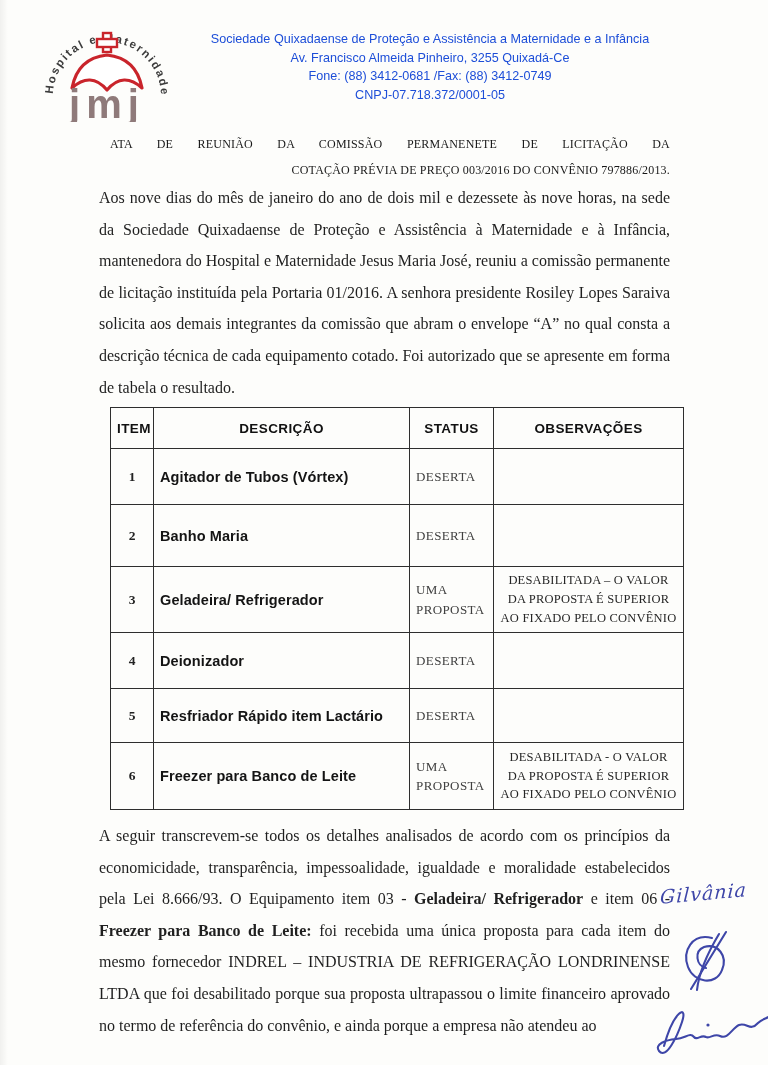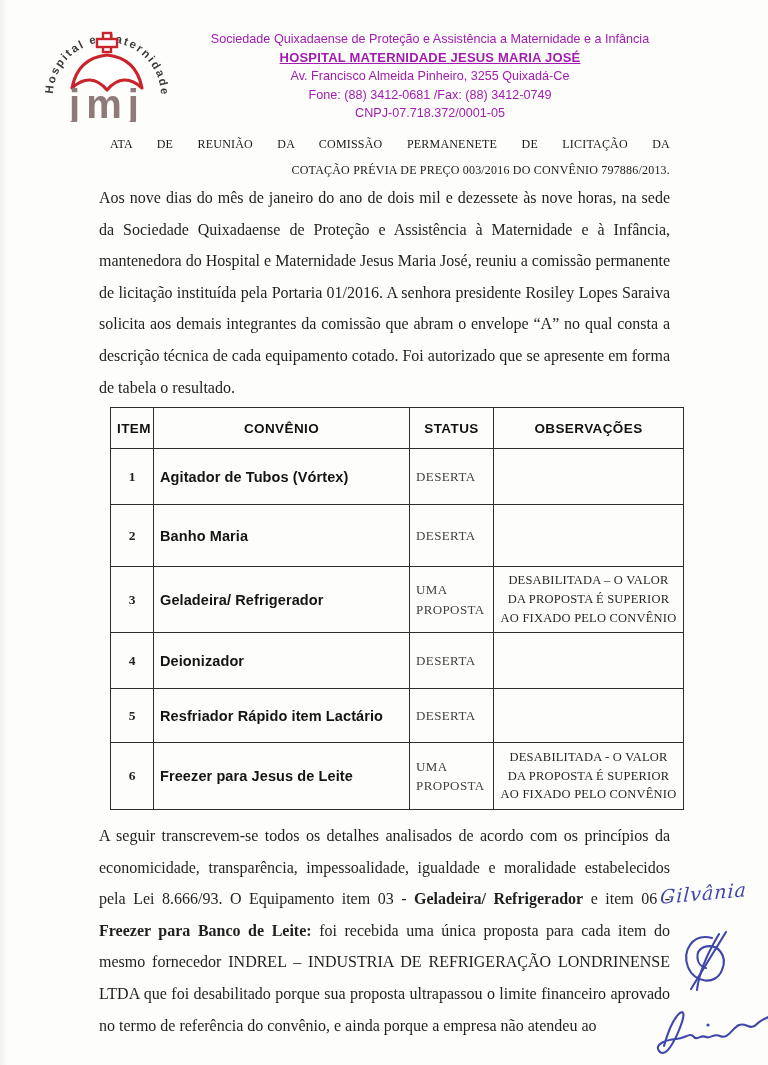--- a/index.html
+++ b/index.html
@@ -17,21 +17,21 @@
     background:linear-gradient(90deg, rgba(0,0,0,0.05), rgba(0,0,0,0));
     pointer-events:none;
   }
 
   
   .logo{position:absolute;left:42px;top:12px;width:130px;height:110px;}
   .lh-text{
     position:absolute;left:160px;top:30px;width:540px;
     text-align:center;
     font-family:"Liberation Sans", sans-serif;
-    font-size:12.6px;line-height:18.6px;color:#a21caf;
+    font-size:12.6px;line-height:18.6px;color:#1d4ed8;
   }
   .lh-text .hosp{
     font-weight:bold;font-size:13px;
     text-decoration:underline;
     letter-spacing:0.2px;
   }
 
   
   .doc-title{
     position:absolute;left:98px;top:131px;width:572px;
@@ -116,21 +116,20 @@
     <g>
       <rect x="61" y="21" width="8" height="19" fill="#ffffff" stroke="#c9242b" stroke-width="2.4"></rect>
       <rect x="55" y="27" width="20" height="8" fill="#ffffff" stroke="#c9242b" stroke-width="2.4"></rect>
       <path d="M 30,76 C 34,55 46,45 65,43 C 84,45 96,55 100,76 C 88,65 76,65 65,78 C 54,65 42,65 30,76 Z" fill="#ffffff" stroke="#c9242b" stroke-width="3.2" stroke-linejoin="round"></path>
     </g>
     <text x="65" y="106" text-anchor="middle" font-family="Liberation Sans, sans-serif" font-size="40" font-weight="bold" fill="#8f7a7a" letter-spacing="6">jmj</text>
   </svg>
 
   <div class="lh-text">
     <div>Sociedade Quixadaense de Proteção e Assistência a Maternidade e a Infância</div>
-    <div class="hosp">HOSPITAL MATERNIDADE JESUS MARIA JOSÉ</div>
     <div>Av. Francisco Almeida Pinheiro, 3255  Quixadá-Ce</div>
     <div>Fone: (88) 3412-0681 /Fax: (88) 3412-0749</div>
     <div>CNPJ-07.718.372/0001-05</div>
   </div>
 
   <div class="doc-title">
     <div class="t1">ATA DE REUNIÃO DA COMISSÃO PERMANENETE DE LICITAÇÃO DA</div>
     <div class="t2">COTAÇÃO PRÉVIA DE PREÇO 003/2016 DO CONVÊNIO 797886/2013.</div>
   </div>
 
@@ -139,21 +138,21 @@
   <table class="items">
     <colgroup>
       <col style="width:43px">
         <col style="width:256px">
         <col style="width:84px">
         <col style="width:190px">
     </colgroup>
     <thead>
       <tr>
         <th>ITEM</th>
-        <th>CONVÊNIO</th>
+        <th>DESCRIÇÃO</th>
         <th>STATUS</th>
         <th>OBSERVAÇÕES</th>
       </tr>
     </thead>
     <tbody>
       <tr class="r1">
         <td class="c-item">1</td>
         <td class="c-desc">Agitador de Tubos (Vórtex)</td>
         <td class="c-status">DESERTA</td>
         <td class="c-obs"></td>
@@ -177,21 +176,21 @@
         <td class="c-obs"></td>
       </tr>
       <tr class="r5">
         <td class="c-item">5</td>
         <td class="c-desc">Resfriador Rápido item Lactário</td>
         <td class="c-status">DESERTA</td>
         <td class="c-obs"></td>
       </tr>
       <tr class="r6">
         <td class="c-item">6</td>
-        <td class="c-desc">Freezer para Jesus de Leite</td>
+        <td class="c-desc">Freezer para Banco de Leite</td>
         <td class="c-status">UMA PROPOSTA</td>
         <td class="c-obs">DESABILITADA - O VALOR DA PROPOSTA É SUPERIOR AO FIXADO PELO CONVÊNIO</td>
       </tr>
     </tbody>
   </table>
 
   <p class="body-par p2"><span>A seguir transcrevem-se todos os detalhes analisados de acordo com os princípios da economicidade, transparência, impessoalidade, igualdade e moralidade estabelecidos pela Lei 8.666/93. O Equipamento item 03 - </span><b>Geladeira/ Refrigerador</b><span> e item 06 - </span><b>Freezer para Banco de Leite:</b><span> foi recebida uma única proposta para cada item do mesmo fornecedor INDREL – INDUSTRIA DE REFRIGERAÇÃO LONDRINENSE LTDA que foi desabilitado porque sua proposta ultrapassou o limite financeiro aprovado no termo de referência do convênio, e ainda porque a empresa não atendeu ao</span></p>
 
   <div class="hw-name">Gilvânia</div>
 

